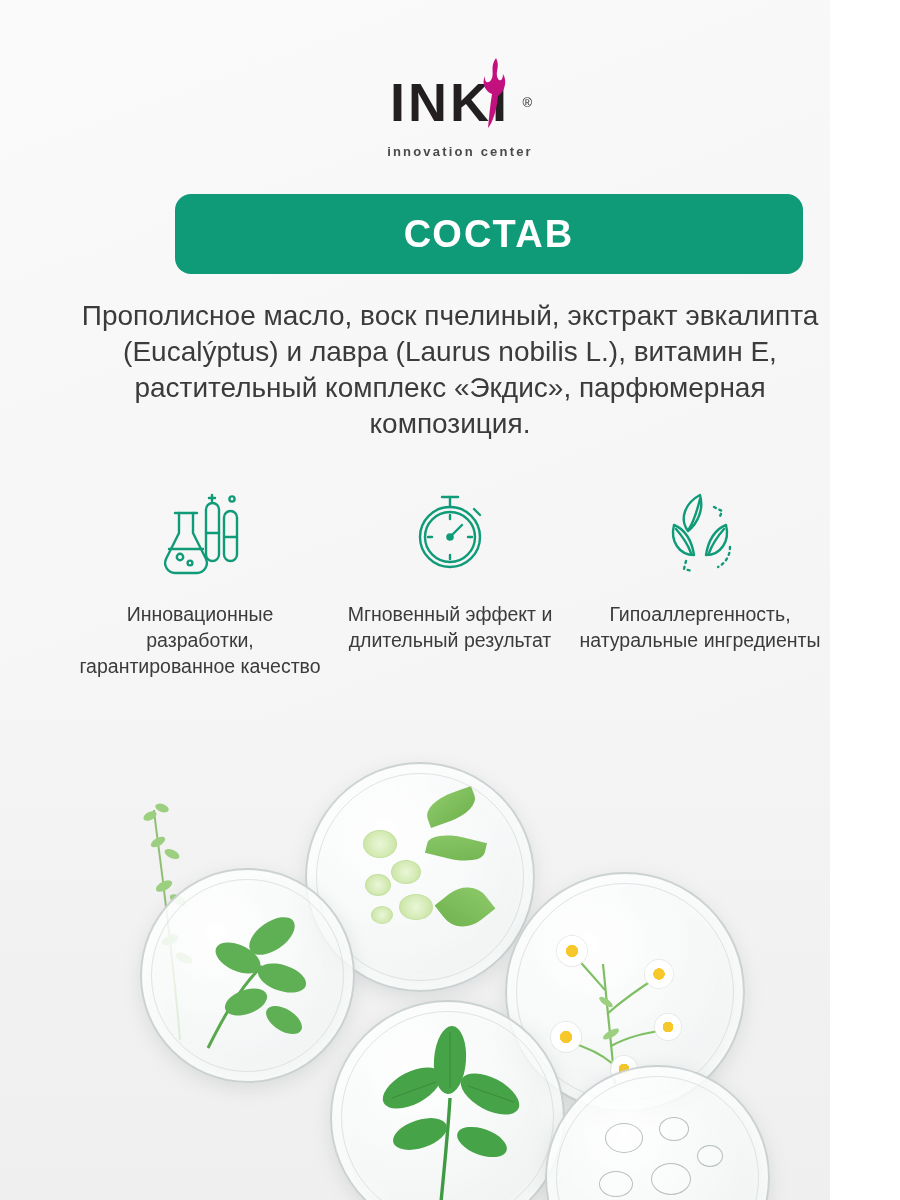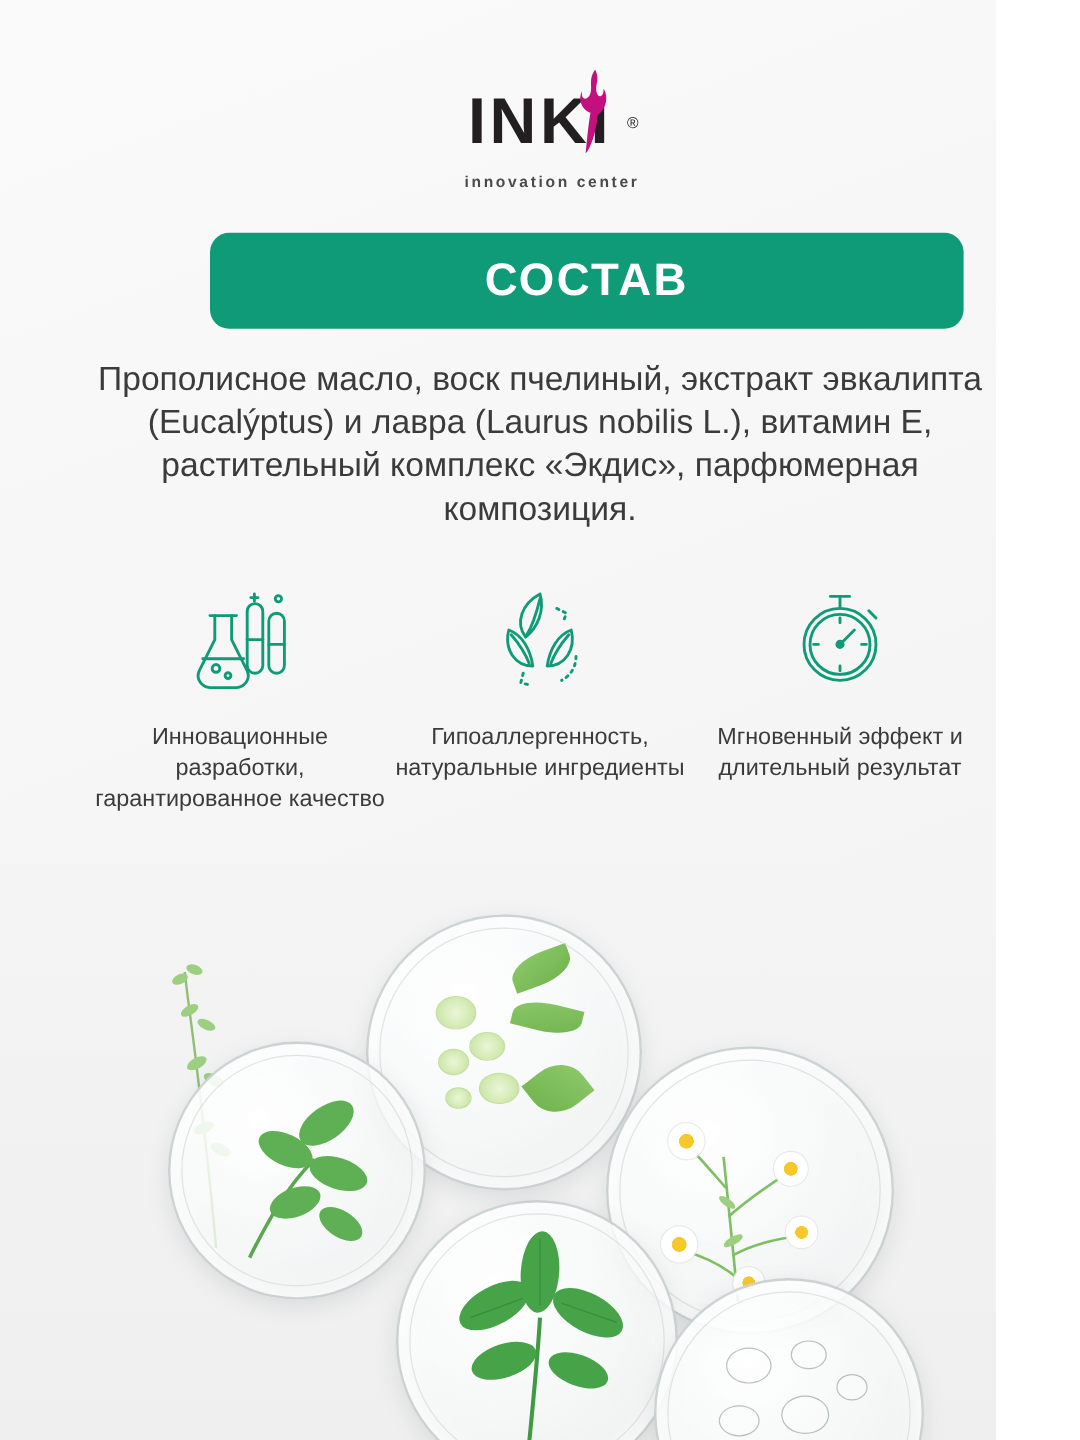--- a/index.html
+++ b/index.html
@@ -227,53 +227,53 @@
           </g>
         </svg>
       </div>
       <div class="feature-label">Инновационные разработки, гарантированное качество</div>
     </div>
 
     <div class="feature">
       <div class="feature-icon">
         <svg viewBox="0 0 96 92" width="96" height="92" aria-hidden="true">
           <g fill="none" stroke="#109b78" stroke-width="2.4" stroke-linecap="round" stroke-linejoin="round">
+            <circle cx="48" cy="52" r="30"></circle>
+            <circle cx="48" cy="52" r="25"></circle>
+            <path d="M40 12 h16"></path>
+            <path d="M48 12 v10"></path>
+            <path d="M72 24 l6 6"></path>
+            <path d="M48 52 l12 -12"></path>
+            <circle cx="48" cy="52" r="2.6" fill="#109b78"></circle>
+            <path d="M48 30 v4 M48 70 v4 M26 52 h4 M66 52 h4"></path>
+          </g>
+        </svg>
+      </div>
+      <div class="feature-label">Мгновенный эффект и длительный результат</div>
+    </div>
+
+    <div class="feature">
+      <div class="feature-icon">
+        <svg viewBox="0 0 96 92" width="96" height="92" aria-hidden="true">
+          <g fill="none" stroke="#109b78" stroke-width="2.4" stroke-linecap="round" stroke-linejoin="round">
             <path d="M48 10 C33 18, 27 34, 36 46 C46 38, 52 24, 48 10 Z"></path>
             <path d="M48 14 C45 26, 42 36, 37 44"></path>
             <path d="M22 40 C18 56, 27 70, 42 70 C40 56, 33 44, 22 40 Z"></path>
             <path d="M24 44 C31 52, 36 60, 39 68"></path>
             <path d="M74 40 C78 56, 69 70, 54 70 C56 56, 63 44, 74 40 Z"></path>
             <path d="M72 44 C65 52, 60 60, 57 68"></path>
             <path d="M62 22 l8 4 -3 8" stroke-dasharray="2 4"></path>
             <path d="M34 76 l-2 8 8 2" stroke-dasharray="2 4"></path>
             <path d="M78 62 a22 22 0 0 1 -12 20" stroke-dasharray="2 4"></path>
           </g>
         </svg>
       </div>
       <div class="feature-label">Гипоаллергенность, натуральные ингредиенты</div>
     </div>
 
-    <div class="feature">
-      <div class="feature-icon">
-        <svg viewBox="0 0 96 92" width="96" height="92" aria-hidden="true">
-          <g fill="none" stroke="#109b78" stroke-width="2.4" stroke-linecap="round" stroke-linejoin="round">
-            <circle cx="48" cy="52" r="30"></circle>
-            <circle cx="48" cy="52" r="25"></circle>
-            <path d="M40 12 h16"></path>
-            <path d="M48 12 v10"></path>
-            <path d="M72 24 l6 6"></path>
-            <path d="M48 52 l12 -12"></path>
-            <circle cx="48" cy="52" r="2.6" fill="#109b78"></circle>
-            <path d="M48 30 v4 M48 70 v4 M26 52 h4 M66 52 h4"></path>
-          </g>
-        </svg>
-      </div>
-      <div class="feature-label">Мгновенный эффект и длительный результат</div>
-    </div>
-
   </div>
 
   <div class="photo">
 
     <div class="sprig" style="left:120px; top:70px;">
       <svg width="110" height="260" viewBox="0 0 110 260" aria-hidden="true">
         <path d="M60 250 C56 200, 50 150, 44 100 C40 66, 36 40, 34 20" stroke="#8fbf74" stroke-width="2" fill="none"></path>
         <g fill="#9ccf80">
           <ellipse cx="30" cy="26" rx="7" ry="4" transform="rotate(-25 30 26)"></ellipse>
           <ellipse cx="42" cy="18" rx="7" ry="4" transform="rotate(20 42 18)"></ellipse>

